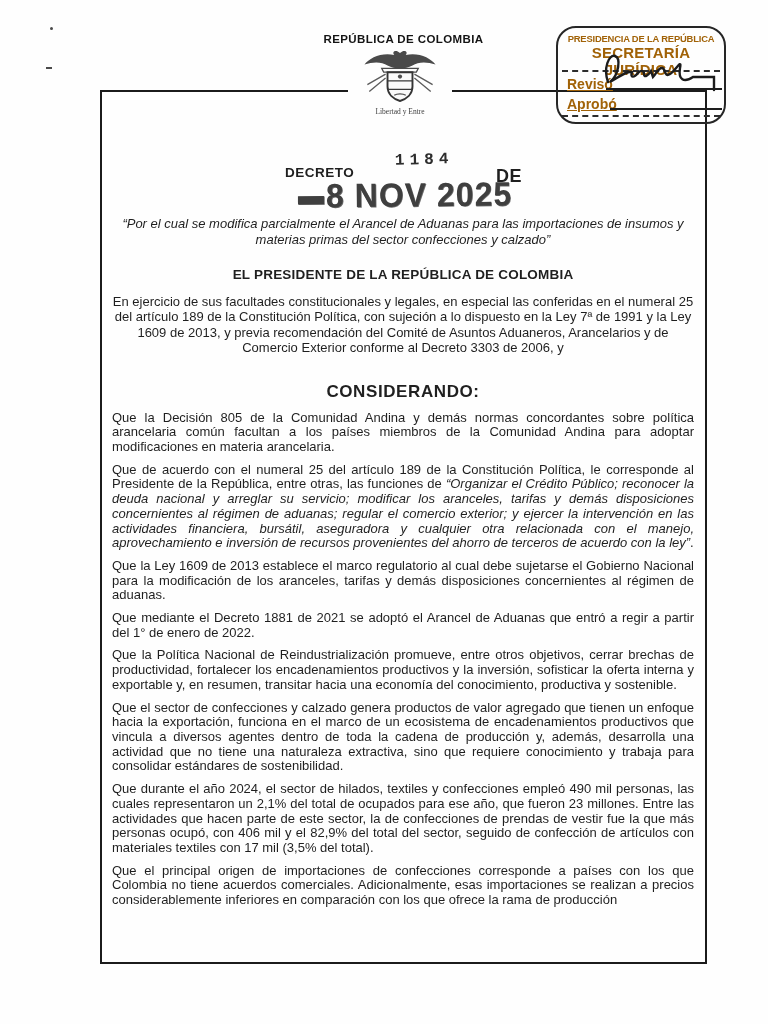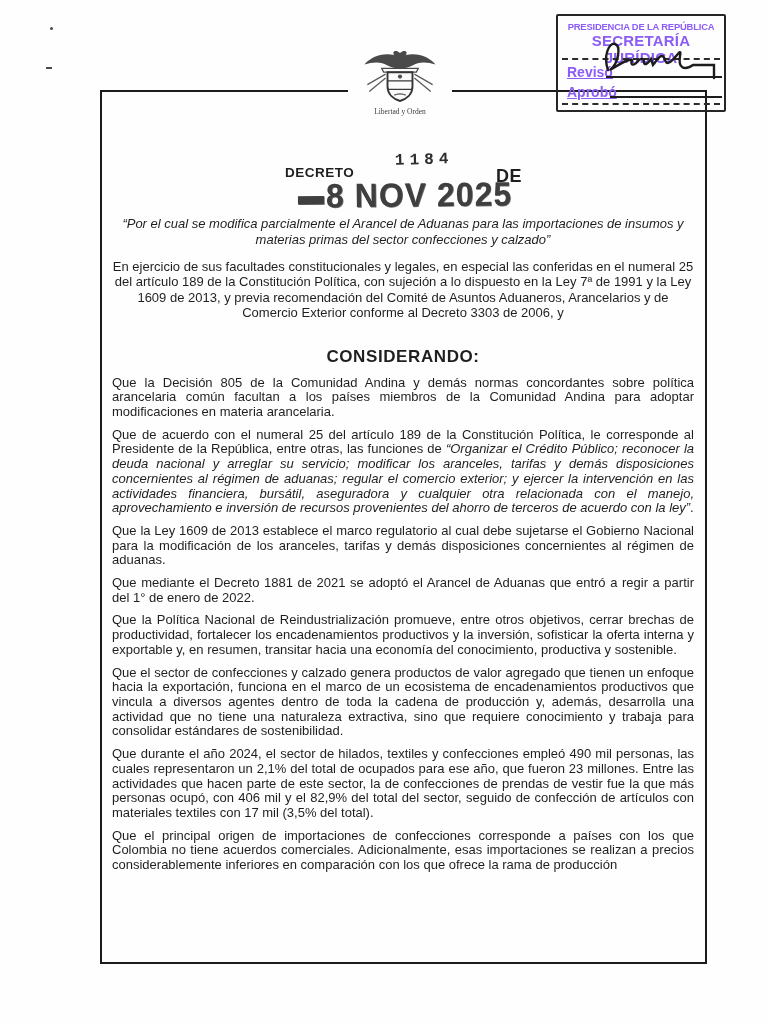--- a/index.html
+++ b/index.html
@@ -22,22 +22,22 @@
     border:2px solid #1b1b1b; z-index:1; }
 
   
   .emblem { position:absolute; left:348px; top:48px; width:104px; height:80px;
     background:#fefefe; z-index:2; text-align:center; }
   .emblem svg { display:block; margin:0 auto; }
   .emblem-caption { font-size:7.5px; color:#3d3d3d; margin-top:1px;
     font-family:"Liberation Serif", serif; }
 
   
-  .stamp-box { position:absolute; left:556px; top:14px; width:170px; height:98px;
-    border:2.5px solid #262626; border-radius:2px; z-index:3; font-weight:bold; color:#8b5cf6; }
+  .stamp-box { position:absolute; left:556px; top:26px; width:170px; height:98px;
+    border:2.5px solid #262626; border-radius:20px; z-index:3; font-weight:bold; color:#a16207; }
   .st1 { margin-top:5px; text-align:center; font-size:9.8px; letter-spacing:-0.2px;
     transform:scaleX(.96); white-space:nowrap; }
   .st2 { text-align:center; font-size:15px; letter-spacing:.2px; }
   .st-divider { position:absolute; left:4px; right:4px; border-top:2.5px dashed #2c2c2c; }
   .d1 { top:42px; } .d2 { top:87px; }
   .st-row { position:absolute; left:9px; font-size:14px; font-weight:bold;text-decoration:underline; }
   .row-reviso { top:48px; } .row-aprobo { top:68px; }
   .st-underline { position:absolute; height:2px; background:#1d1d1d; z-index:2; }
   .u-reviso { left:48px; top:60px; width:116px; }
   .u-aprobo { left:52px; top:80px; width:112px; }
@@ -68,34 +68,35 @@
   .para em { font-style:italic; }
 </style>
 </head>
 <body>
 
 <div class="page">
 
   <span class="artifact a1"></span>
   <span class="artifact a2"></span>
 
+  <div class="republic-title">REPÚBLICA DE COLOMBIA</div>
 
   <div class="frame"></div>
 
   <div class="emblem">
     <svg width="96" height="58" viewBox="0 0 100 60">
       <path d="M50 5 C46 1 41 3 44 7 C31 4 18 10 13 17 C22 14 31 14 37 18 C41 20 45 21 50 21 C55 21 59 20 63 18 C69 14 78 14 87 17 C82 10 69 4 56 7 C59 3 54 1 50 5 Z" fill="#4a4a4a"></path>
       <path d="M31 21 L69 21 L67 25 L33 25 Z" fill="none" stroke="#4a4a4a" stroke-width="1.4"></path>
       <path d="M35 27 L16 38 M35 31 L18 45 M65 27 L84 38 M65 31 L82 45" stroke="#5c5c5c" stroke-width="1.4" fill="none"></path>
       <path d="M37 25 L63 25 L63 40 C63 48 57 53 50 55 C43 53 37 48 37 40 Z" fill="#fbfbfb" stroke="#353535" stroke-width="2"></path>
       <path d="M37 34 L63 34 M37 43 L63 43" stroke="#3a3a3a" stroke-width="1.3"></path>
       <circle cx="50" cy="29.5" r="2.2" fill="#4f4f4f"></circle>
       <path d="M44 49 C47 47 53 47 56 49" stroke="#4f4f4f" stroke-width="1.3" fill="none"></path>
     </svg>
-    <div class="emblem-caption">Libertad y Orden</div>
+    <div class="emblem-caption">Libertad y Entre</div>
   </div>
 
   <div class="stamp-box">
     <div class="st1">PRESIDENCIA DE LA REPÚBLICA</div>
     <div class="st2">SECRETARÍA JURÍDICA</div>
     <div class="st-divider d1"></div>
     <div class="st-row row-reviso">Revisó</div>
     <span class="st-underline u-reviso"></span>
     <div class="st-row row-aprobo">Aprobó</div>
     <span class="st-underline u-aprobo"></span>
@@ -110,20 +111,21 @@
 
     <div class="decree-line">
       <span class="decreto-word">DECRETO</span>
       <span class="decree-number">1184</span>
       <span class="de-word">DE</span>
       <span class="date-stamp"><span class="date-dash">▬</span><span>8 NOV 2025</span></span>
     </div>
 
     <p class="quote">“Por el cual se modifica parcialmente el Arancel de Aduanas para las importaciones de insumos y materias primas del sector confecciones y calzado”</p>
 
+    <div class="president">EL PRESIDENTE DE LA REPÚBLICA DE COLOMBIA</div>
 
     <p class="preamble">En ejercicio de sus facultades constitucionales y legales, en especial las conferidas en el numeral 25 del artículo 189 de la Constitución Política, con sujeción a lo dispuesto en la Ley 7ª de 1991 y la Ley 1609 de 2013, y previa recomendación del Comité de Asuntos Aduaneros, Arancelarios y de Comercio Exterior conforme al Decreto 3303 de 2006, y</p>
 
     <div class="considerando">CONSIDERANDO:</div>
 
     <p class="para first">Que la Decisión 805 de la Comunidad Andina y demás normas concordantes sobre política arancelaria común facultan a los países miembros de la Comunidad Andina para adoptar modificaciones en materia arancelaria.</p>
 
     <p class="para"><span>Que de acuerdo con el numeral 25 del artículo 189 de la Constitución Política, le corresponde al Presidente de la República, entre otras, las funciones de </span><em>“Organizar el Crédito Público; reconocer la deuda nacional y arreglar su servicio; modificar los aranceles, tarifas y demás disposiciones concernientes al régimen de aduanas; regular el comercio exterior; y ejercer la intervención en las actividades financiera, bursátil, aseguradora y cualquier otra relacionada con el manejo, aprovechamiento e inversión de recursos provenientes del ahorro de terceros de acuerdo con la ley”</em><span>.</span></p>
 
     <p class="para">Que la Ley 1609 de 2013 establece el marco regulatorio al cual debe sujetarse el Gobierno Nacional para la modificación de los aranceles, tarifas y demás disposiciones concernientes al régimen de aduanas.</p>

